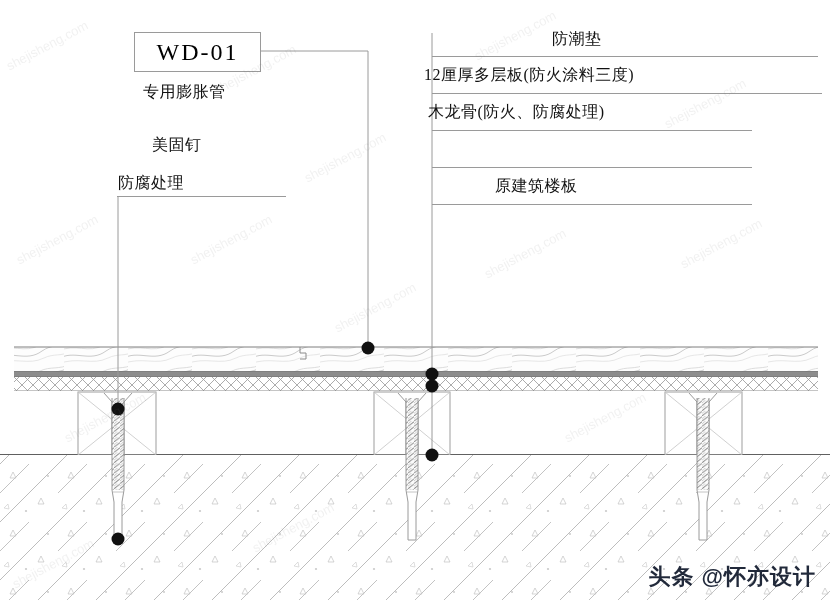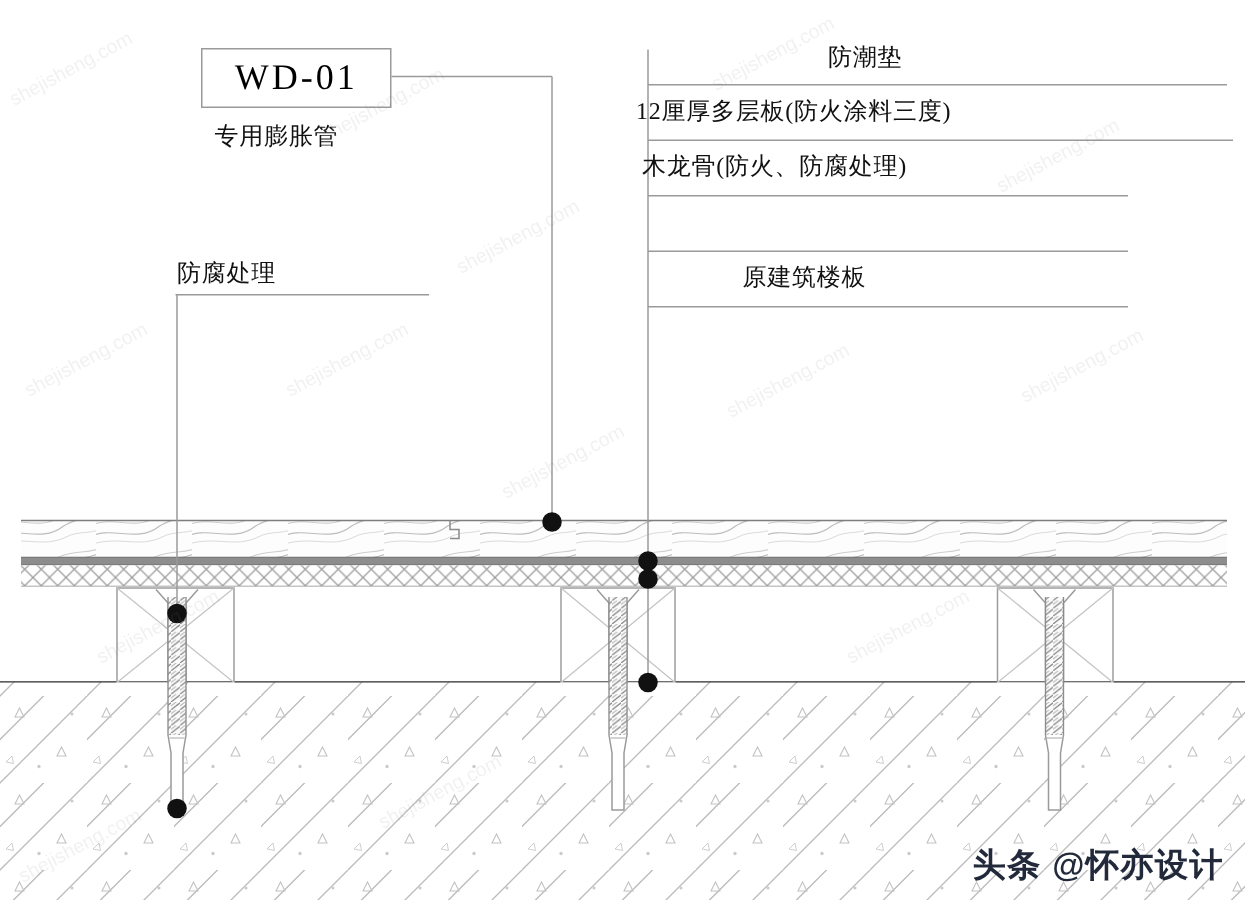--- a/index.html
+++ b/index.html
@@ -184,20 +184,21 @@
       <circle cx="432" cy="455" r="6.5"></circle>
     </g>
   </svg>
 
   <div class="tagbox" style="left:134px;top:32px;width:125px;height:38px;">
     <span class="note-tag">WD-01</span>
   </div>
 
   <div class="note note-cjk" style="left:143px;top:78px;">专用膨胀管</div>
 
+  <div class="note note-cjk" style="left:152px;top:131px;">美固钉</div>
 
   <div class="note note-cjk" style="left:118px;top:169px;">防腐处理</div>
   <div class="rule" style="left:117px;top:196px;width:169px;"></div>
 
   <div class="note note-cjk" style="left:552px;top:25px;">防潮垫</div>
   <div class="rule" style="left:432px;top:56px;width:386px;"></div>
 
   <div class="note note-cjk" style="left:424px;top:61px;">12厘厚多层板(防火涂料三度)</div>
   <div class="rule" style="left:432px;top:93px;width:390px;"></div>
 

